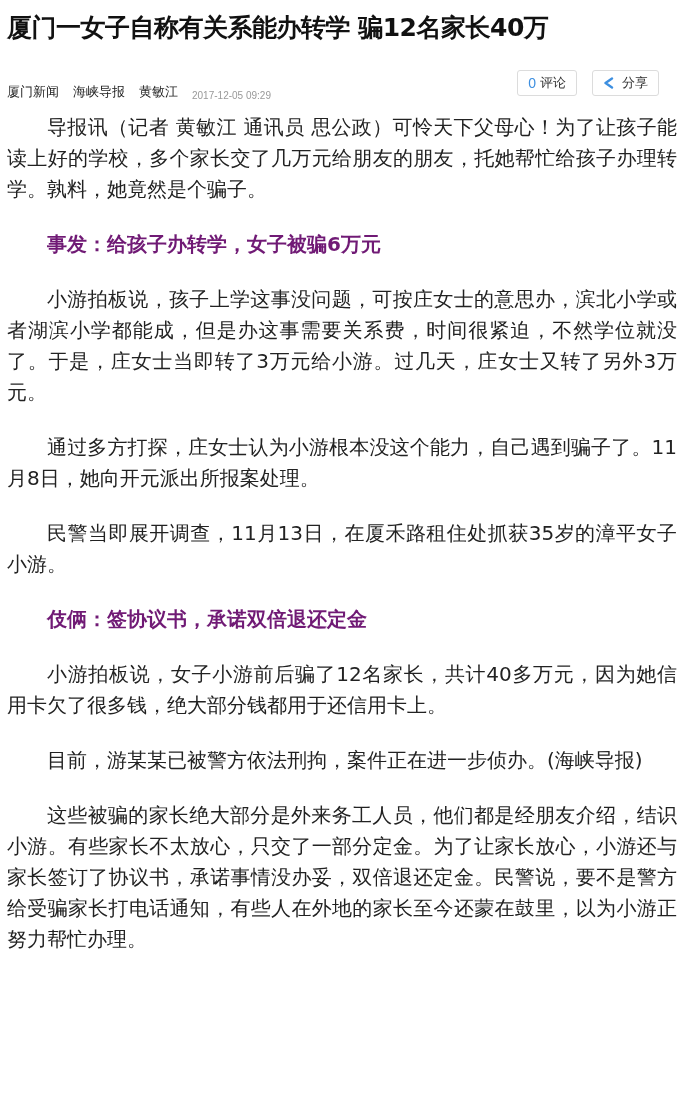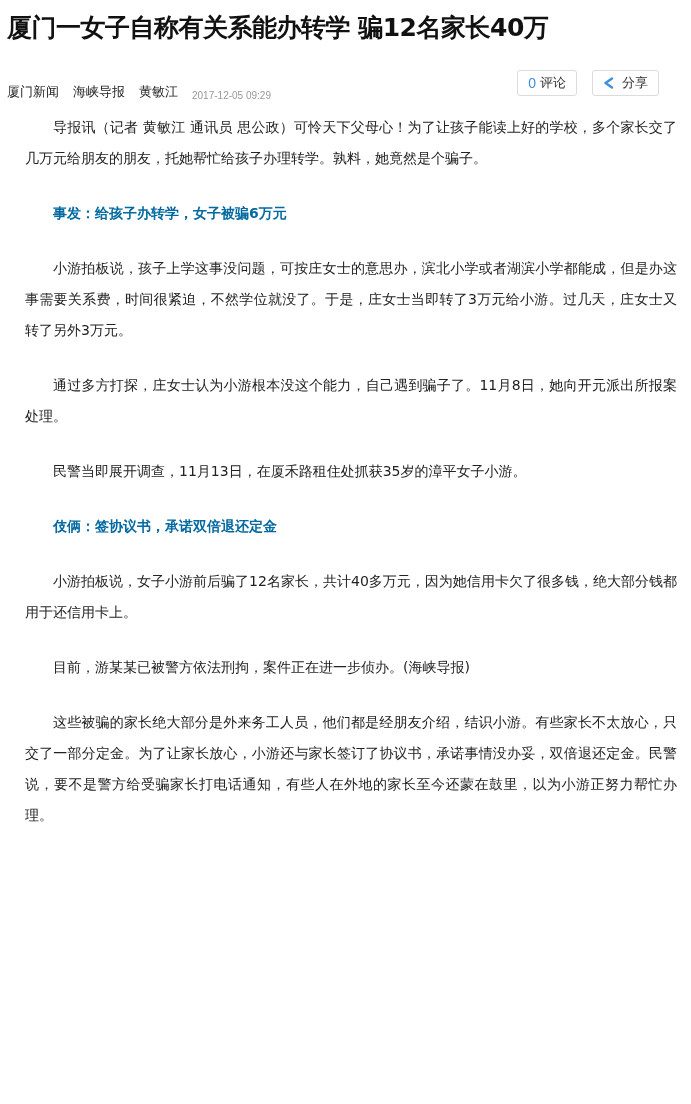--- a/index.html
+++ b/index.html
@@ -44,28 +44,28 @@
       padding: 0 10px;
       font-size: 13px;
       color: #333;
       cursor: pointer;
       box-sizing: border-box;
     }
     .btn .count { color: #3d8fe0; margin-right: 4px; font-family: "Liberation Sans", sans-serif; font-size: 14px; }
     .btn .share-icon { color: #3d8fe0; margin-right: 8px; display: inline-flex; }
     .body { margin-top: 11px; }
     .p {
-      margin: 0 0 24px 18px;
-      font-size: 14px;
+      margin: 0 0 24px 0;
+      font-size: 20px;
       line-height: 31px;
       text-indent: 2em;
       text-align: justify;
       color: #222222;
     }
-    .p.sub { font-weight: bold; color: #0369a1; }
+    .p.sub { font-weight: bold; color: #701a75; }
   </style>
 </head>
 <body>
 
 <div class="article">
   <h1 class="title">厦门一女子自称有关系能办转学 骗12名家长40万</h1>
 
   <div class="meta">
     <span class="src">厦门新闻</span>
     <span class="src">海峡导报</span>

